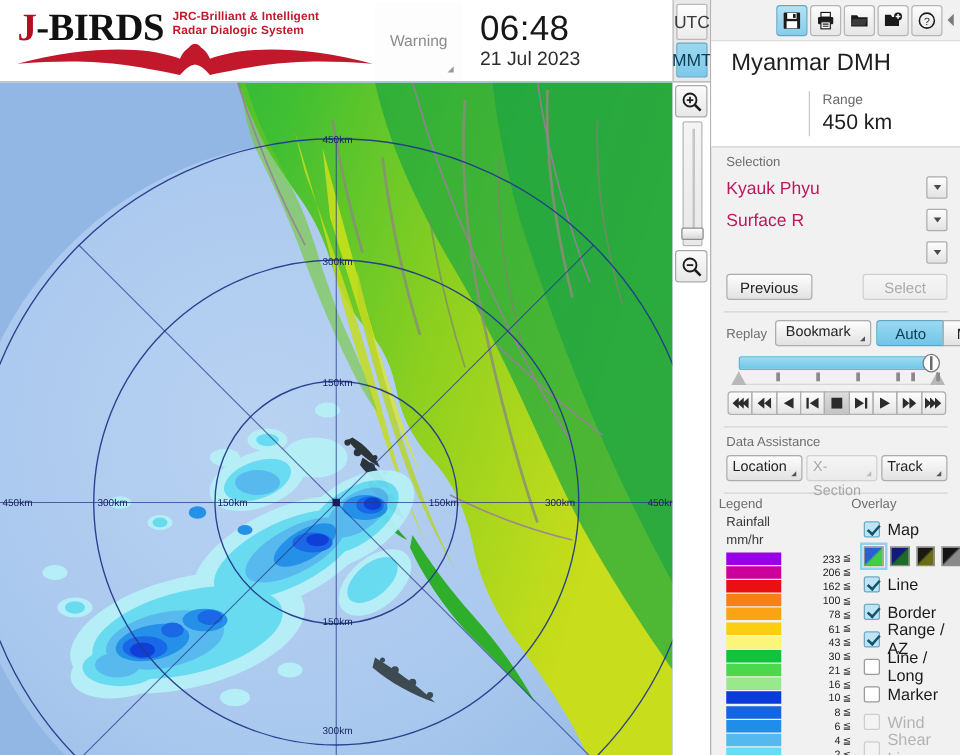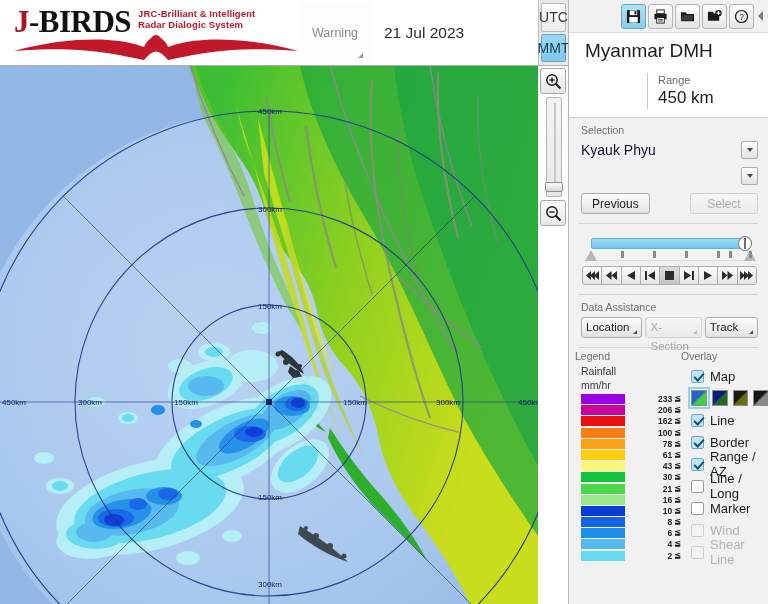--- a/index.html
+++ b/index.html
@@ -90,21 +90,21 @@
   .rangebar { width: 1px; background: #c9c9c9; margin-right: 10px; margin-left: 62px; }
   .rng-label { font-size: 11px; color: #6a6a6a; line-height: 14px; }
   .rng-val { font-size: 17px; color: #1d1d1d; line-height: 22px; text-align: right; }
 
   .section { padding: 6px 10px 4px 12px; }
   .sec-title { font-size: 10.5px; color: #6e6e6e; margin-bottom: 3px; }
 
   .selrow { position: relative; margin-bottom: 4px; height: 22px; }
   .selval {
     position: absolute; left: 0; top: 0; right: 22px; height: 22px;
-    font-size: 14px; color: #0f172a; line-height: 22px;
+    font-size: 14px; color: #be185d; line-height: 22px;
     background: transparent; border: none; outline: none;
     font-family: "Liberation Sans", sans-serif;
   }
   .seldrop {
     position: absolute; right: 0; top: 2px; width: 17px; height: 18px;
     border: 1px solid #acacac; border-radius: 2px;
     background: linear-gradient(#fdfdfd, #e3e3e3);
     display: flex; align-items: center; justify-content: center; cursor: pointer;
   }
   .seldrop::after {
@@ -172,21 +172,21 @@
 
   .da-row { display: flex; gap: 3px; margin-top: 4px; }
   .da-row .ddbtn { flex: 1; padding: 0 12px 0 4px; }
 
   
   .bottom { display: flex; padding-top: 2px; }
   .legend-col { width: 112px; padding-left: 6px; }
   .ov-col { width: 88px; }
   .leg-sub { font-size: 10.5px; color: #3a3a3a; line-height: 12px; padding-left: 6px; margin-top: 2px; }
   .legrows { margin-top: 3px; }
-  .legrow { display: flex; height: 11.2px; font-weight: bold; }
+  .legrow { display: flex; align-items: center; height: 11.2px; }
   .swatch { width: 44px; height: 10px; margin-left: 6px; }
   .legtxt { font-size: 8.5px; color: #1d1d1d; width: 36px; text-align: right; margin-left: 12px; line-height: 10px; }
   .legle { font-size: 8px; color: #1d1d1d; margin-left: 2px; }
 
   .ovrow { display: flex; align-items: center; height: 22px; padding-left: 10px; }
   .cb {
     width: 13px; height: 13px; border: 1px solid #9a9a9a; border-radius: 2px;
     background: #fff; margin-right: 6px; position: relative; flex: none; cursor: pointer;
   }
   .cb.ck { background: #bfe5f5; border-color: #6ea9c2; }
@@ -232,20 +232,21 @@
       <span class="logo-main"><span class="logo-j">J</span><span class="logo-birds">-BIRDS</span></span><span class="logo-sub"><span>JRC-Brilliant &amp; Intelligent</span><br><span>Radar  Dialogic  System</span></span>
       <svg class="logo-bird" viewBox="0 0 288 26">
         <path d="M144 2 C150 2 154 7 156 12 C164 9 176 6 192 5 C216 3.5 250 6 286 16 C250 13 222 14 200 17 C182 19.5 166 23 156 25 C152 20 148 17 144 16.5 C140 17 136 20 132 25 C122 23 106 19.5 88 17 C66 14 38 13 2 16 C38 6 72 3.5 96 5 C112 6 124 9 132 12 C134 7 138 2 144 2 Z" fill="#c2182b"></path>
         <path d="M144 0 C147 0 149.5 3 150.5 7 L144 13 L137.5 7 C138.5 3 141 0 144 0 Z" fill="#c2182b"></path>
       </svg>
     </div>
 
     <button class="warn-btn">Warning</button>
 
     <div class="clock">
+      <div class="clock-time">06:48</div>
       <div class="clock-date">21 Jul 2023</div>
     </div>
   </div>
 
   <div class="tzcol">
     <div class="tzbtn">UTC</div>
     <div class="tzbtn sel">MMT</div>
   </div>
 
   <div class="mapwrap">
@@ -523,33 +524,45 @@
     </div>
 
     <div class="section">
       <div class="sec-title">Selection</div>
 
       <div class="selrow">
         <div class="selval">Kyauk Phyu</div>
         <div class="seldrop"></div>
       </div>
       <div class="selrow">
+        <div class="selval">Surface R</div>
+        <div class="seldrop"></div>
+      </div>
+      <div class="selrow">
         <div class="selval"></div>
         <div class="seldrop"></div>
       </div>
 
       <div class="btnrow">
         <button class="gbtn">Previous</button>
         <button class="gbtn dis">Select</button>
       </div>
     </div>
 
     <div class="hr"></div>
 
     <div class="section">
+      <div class="replay-head">
+        <div class="sec-title">Replay</div>
+        <div class="ddbtn">Bookmark</div>
+        <div class="seg">
+          <button class="gbtn sel">Auto</button>
+          <button class="gbtn">Manual</button>
+        </div>
+      </div>
 
       <div class="slider-wrap">
         <div class="strack"></div>
         <div class="sline"></div>
         <div class="smark" style="left:2px"></div>
         <div class="smark" style="right:0px"></div>
         <div class="stick" style="left:38px"></div>
         <div class="stick" style="left:70px"></div>
         <div class="stick" style="left:102px"></div>
         <div class="stick" style="left:134px"></div>

